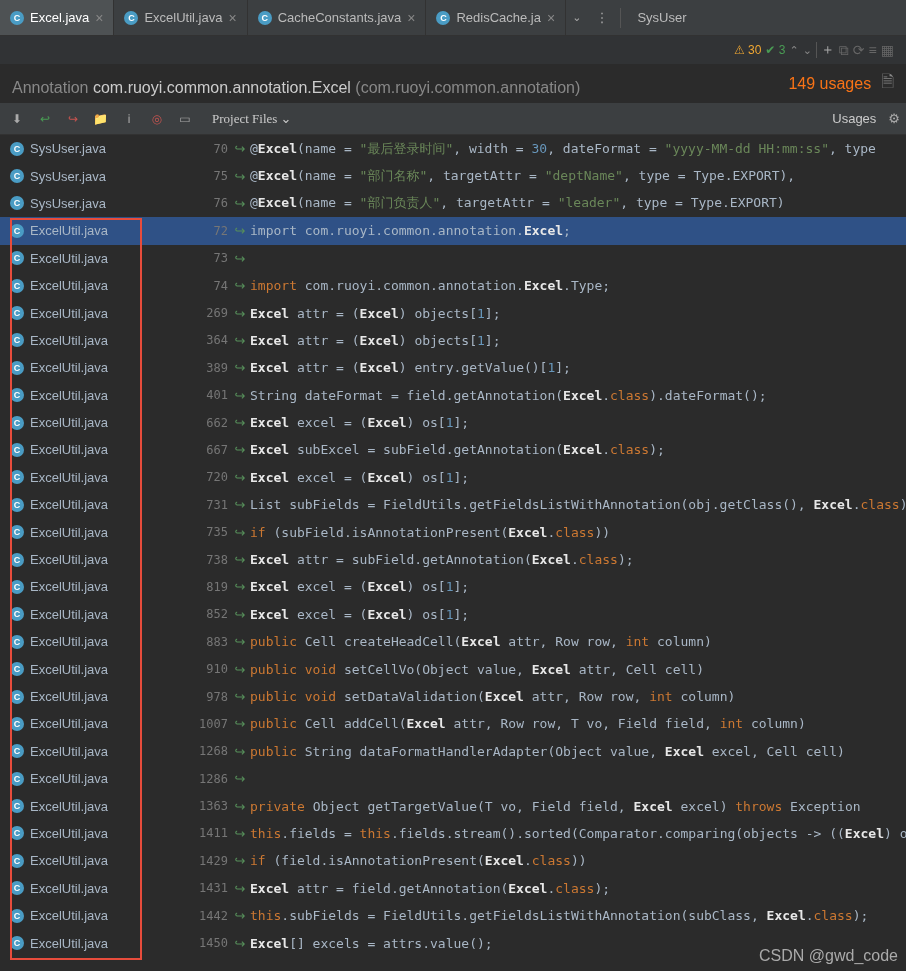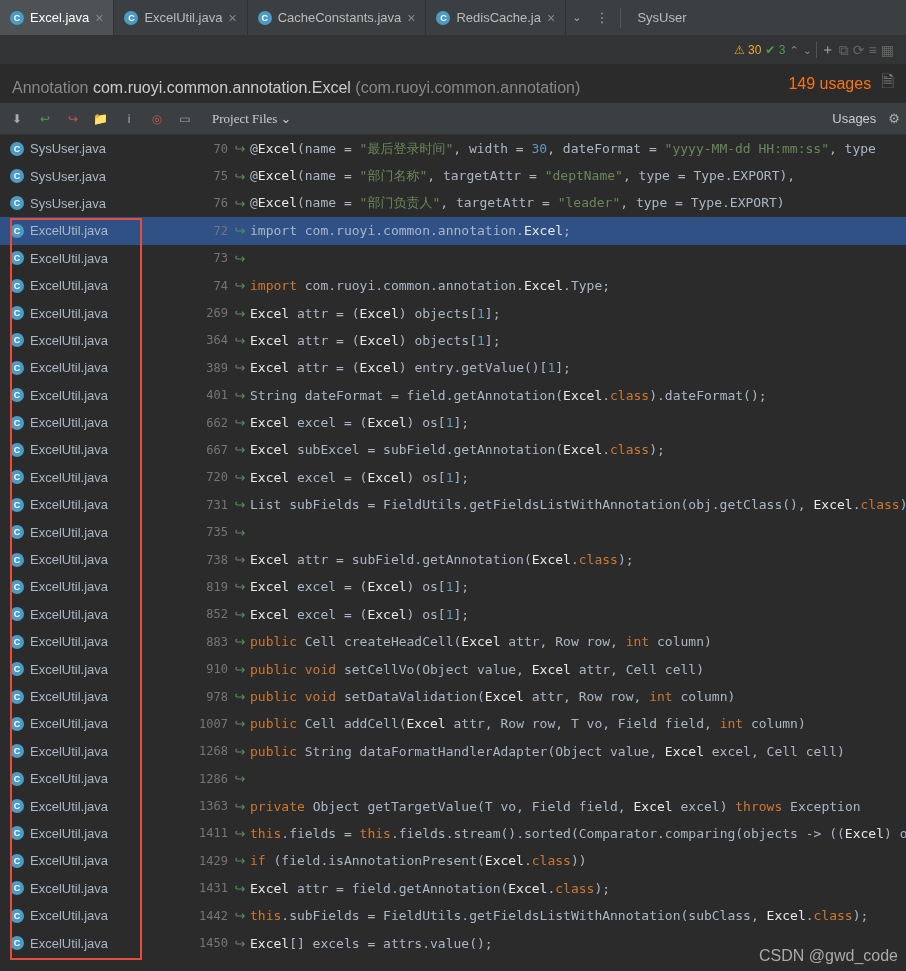--- a/index.html
+++ b/index.html
@@ -93,21 +93,21 @@
   width: 18px; color: #568e5a; font-size: 13px;
   flex-shrink: 0; text-align: center; padding-left: 6px;
 }
 .code {
   font-family: 'Microsoft YaHei','Consolas', monospace; font-size: 13px;
   color: #a9b7c6; white-space: nowrap; padding-left: 4px;
 }
 .kw { color: #cc7832; }
 .str { color: #6a8759; }
 .num { color: #6897bb; }
-.bold { color: #e8e8e8; font-weight: normal; }
+.bold { color: #e8e8e8; font-weight: bold; }
 .redbox {
   position: absolute; left: 10px; top: 218px;
   width: 132px; height: 742px;
   border: 2px solid #e74c3c;
   pointer-events: none;
 }
 .watermark {
   position: absolute; right: 8px; bottom: 6px;
   color: #aaa; font-size: 16px;
 }
@@ -311,20 +311,21 @@
     <span class="nav-icon">↪</span>
     <span class="code">List<field> subFields = FieldUtils.getFieldsListWithAnnotation(obj.getClass(), <span class="bold">Excel</span>.<span class="kw">class</span>)</field></span>
   </div>
       <div class="row">
     <div class="file-col">
       <span class="class-icon">C</span>
       <span>ExcelUtil.java</span>
     </div>
     <span class="line-num">735</span>
     <span class="nav-icon">↪</span>
+    <span class="code"><span class="kw">if </span>(subField.isAnnotationPresent(<span class="bold">Excel</span>.<span class="kw">class</span>))</span>
   </div>
       <div class="row">
     <div class="file-col">
       <span class="class-icon">C</span>
       <span>ExcelUtil.java</span>
     </div>
     <span class="line-num">738</span>
     <span class="nav-icon">↪</span>
     <span class="code"><span class="bold">Excel</span> attr = subField.getAnnotation(<span class="bold">Excel</span>.<span class="kw">class</span>);</span>
   </div>

